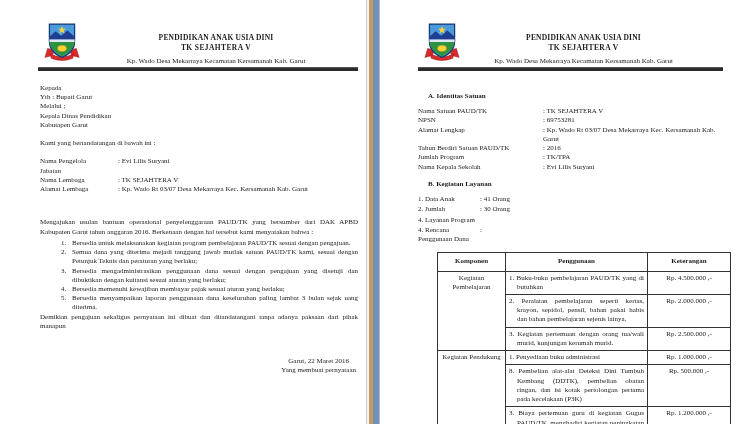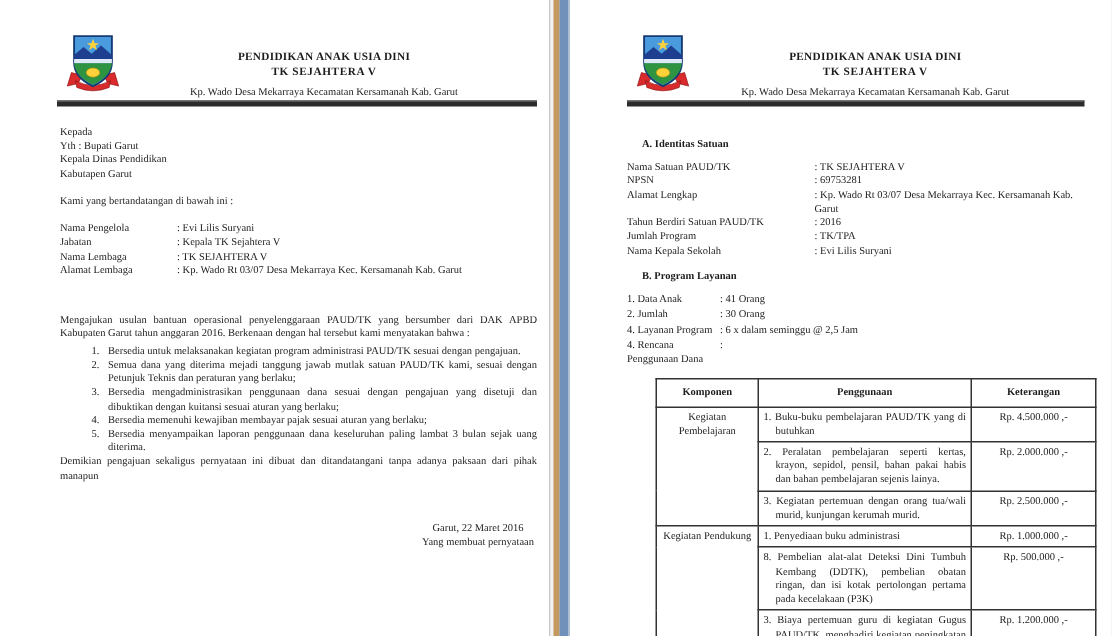--- a/index.html
+++ b/index.html
@@ -1,17 +1,17 @@
 <!DOCTYPE html>
 <html><head>
 <meta charset="utf-8">
 <style>
   html,body{margin:0;padding:0;background:#ffffff;}
   .canvas{
-    position:relative;width:741px;height:424px;background:#e5e5e5;overflow:hidden;
+    position:relative;width:741px;height:424px;background:#1d4ed8;overflow:hidden;
     font-family:"Liberation Serif", serif;font-size:7px;line-height:1.32;color:#1c1c1c;
   }
   .page{position:absolute;top:0;height:424px;background:#ffffff;overflow:hidden;}
   .page1{left:0;width:366px;}
   .page2{left:380px;width:361px;}
   .divider{position:absolute;left:366px;top:0;width:14px;height:424px;display:flex;}
   .divider .s1{width:1px;background:#c9c9c9;}
   .divider .s2{width:2px;background:#f4f4f4;}
   .divider .s3{width:4px;background:#c49a5f;}
   .divider .s4{width:6px;background:#7191bb;}
@@ -89,49 +89,49 @@
       <div class="lh1">PENDIDIKAN ANAK USIA DINI</div>
       <div class="lh2">TK SEJAHTERA  V</div>
       <div class="lh3">Kp. Wado Desa Mekarraya Kecamatan Kersamanah Kab. Garut</div>
     </div>
     <div class="rule"></div>
 
     <div class="body1">
       <div>
         <div class="line">Kepada</div>
         <div class="line">Yth : Bupati Garut</div>
+        <div class="line">Melalui ;</div>
         <div class="line">Kepala Dinas Pendidikan</div>
         <div class="line">Kabutapen Garut</div>
       </div>
 
       <div class="blk line">Kami yang bertandatangan di bawah ini :</div>
 
       <div class="blk">
         <div class="kv">
           <span class="k">Nama Pengelola</span>
           <span class="v">: Evi Lilis Suryani</span>
         </div>
         <div class="kv">
           <span class="k">Jabatan</span>
-          <span class="v">: Kepala TK Sejahtera V</span>
         </div>
         <div class="kv">
           <span class="k">Nama Lembaga</span>
           <span class="v">: TK SEJAHTERA V</span>
         </div>
         <div class="kv">
           <span class="k">Alamat Lembaga</span>
           <span class="v">: Kp. Wado Rt 03/07 Desa Mekarraya Kec. Kersamanah Kab. Garut</span>
         </div>
       </div>
 
       <div class="para">Mengajukan usulan bantuan operasional penyelenggaraan PAUD/TK yang bersumber dari DAK APBD Kabupaten Garut tahun anggaran 2016. Berkenaan dengan hal tersebut kami menyatakan bahwa :</div>
 
       <ol class="stmts">
-        <li>Bersedia untuk melaksanakan kegiatan program administrasi PAUD/TK sesuai dengan pengajuan.</li>
+        <li>Bersedia untuk melaksanakan kegiatan program pembelajaran PAUD/TK sesuai dengan pengajuan.</li>
         <li>Semua dana yang diterima mejadi tanggung jawab mutlak satuan PAUD/TK kami, sesuai dengan Petunjuk Teknis dan peraturan yang berlaku;</li>
         <li>Bersedia mengadministrasikan penggunaan dana sesuai dengan pengajuan yang disetuji dan dibuktikan dengan kuitansi sesuai aturan yang berlaku;</li>
         <li>Bersedia memenuhi kewajiban membayar pajak sesuai aturan yang berlaku;</li>
         <li>Bersedia menyampaikan laporan penggunaan dana keseluruhan paling lambat 3 bulan sejak uang diterima.</li>
       </ol>
 
       <div class="closing">Demikian pengajuan sekaligus pernyataan ini dibuat dan ditandatangani tanpa adanya paksaan dari pihak manapun</div>
 
       <div class="sigblock">
         <div>Garut, 22 Maret 2016</div>
@@ -190,34 +190,33 @@
         <div class="kv2">
           <span class="k">Jumlah Program</span>
           <span class="v">: TK/TPA</span>
         </div>
         <div class="kv2">
           <span class="k">Nama Kepala Sekolah</span>
           <span class="v">: Evi Lilis Suryani</span>
         </div>
       </div>
 
-      <div class="sect">B.  Program Layanan</div>
+      <div class="sect">B.  Kegiatan Layanan</div>
 
       <div class="items">
         <div class="item">
           <span class="k">1.  Data Anak</span>
           <span class="v">: 41 Orang</span>
         </div>
         <div class="item">
           <span class="k">2.  Jumlah</span>
           <span class="v">: 30 Orang</span>
         </div>
         <div class="item">
           <span class="k">4.  Layanan Program</span>
-          <span class="v">: 6 x dalam seminggu @ 2,5 Jam</span>
         </div>
         <div class="item">
           <span class="k">4.  Rencana Penggunaan Dana</span>
           <span class="v">:</span>
         </div>
       </div>
 
       <table class="dana">
         <colgroup>
             <col class="c1">

